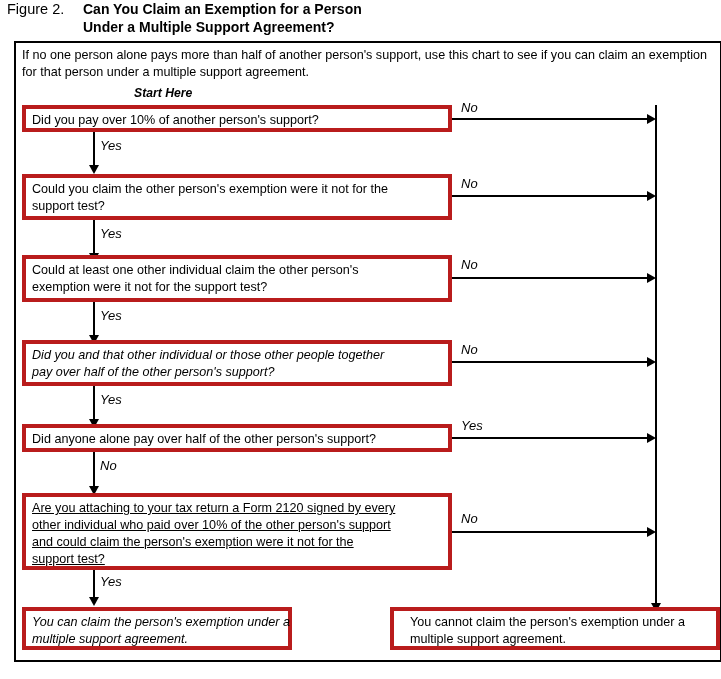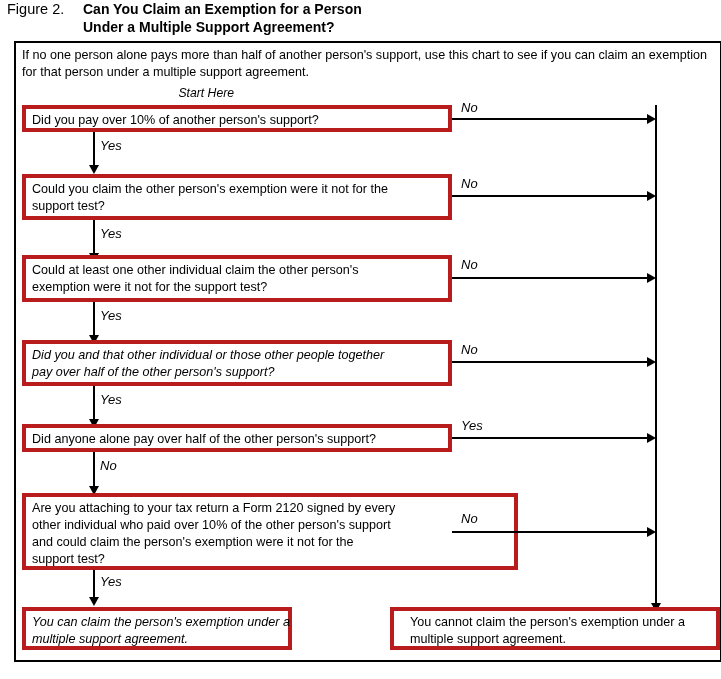--- a/index.html
+++ b/index.html
@@ -61,23 +61,23 @@
     font-size: 12.6px;
     line-height: 17px;
   }
 
   
   #start-here {
     position: absolute;
     left: 118px;
     top: 43px;
     width: 100px;
-    text-align: right;
+    text-align: left;
     font-size: 12.2px;
-    font-weight: normal;
+    font-weight: bold;
     font-style: italic;
     white-space: nowrap;
   }
 
   
   .flow-box {
     position: absolute;
     border: 4px solid #b91c1c;
     box-sizing: border-box;
     background: #fff;
@@ -186,21 +186,21 @@
   <div class="flow-box" style="left:6px; top:381px; width:430px; height:28px;">
     <div class="line">Did anyone alone pay over half of the other person's support?</div>
   </div>
   <div class="vline" style="left:77px; top:409px; height:39px;"></div>
   <div class="arrow-down" style="left:73px; top:443px;"></div>
   <div class="branch-label" style="left:84px; top:415px;">No</div>
   <div class="hline" style="left:436px; top:394px; width:196px;"></div>
   <div class="arrow-right" style="left:631px; top:390px;"></div>
   <div class="branch-label" style="left:445px; top:375px;">Yes</div>
 
-  <div class="flow-box" style="left:6px; top:450px; width:496px; height:77px;">
+  <div class="flow-box" style="left:6px; top:450px; width:430px; height:77px;text-decoration:underline;">
     <div class="line">Are you attaching to your tax return a Form 2120 signed by every</div>
     <div class="line">other individual who paid over 10% of the other person's support</div>
     <div class="line">and could claim the person's exemption were it not for the</div>
     <div class="line">support test?</div>
   </div>
   <div class="vline" style="left:77px; top:527px; height:31px;"></div>
   <div class="arrow-down" style="left:73px; top:554px;"></div>
   <div class="branch-label" style="left:84px; top:531px;">Yes</div>
   <div class="hline" style="left:436px; top:488px; width:196px;"></div>
   <div class="arrow-right" style="left:631px; top:484px;"></div>

